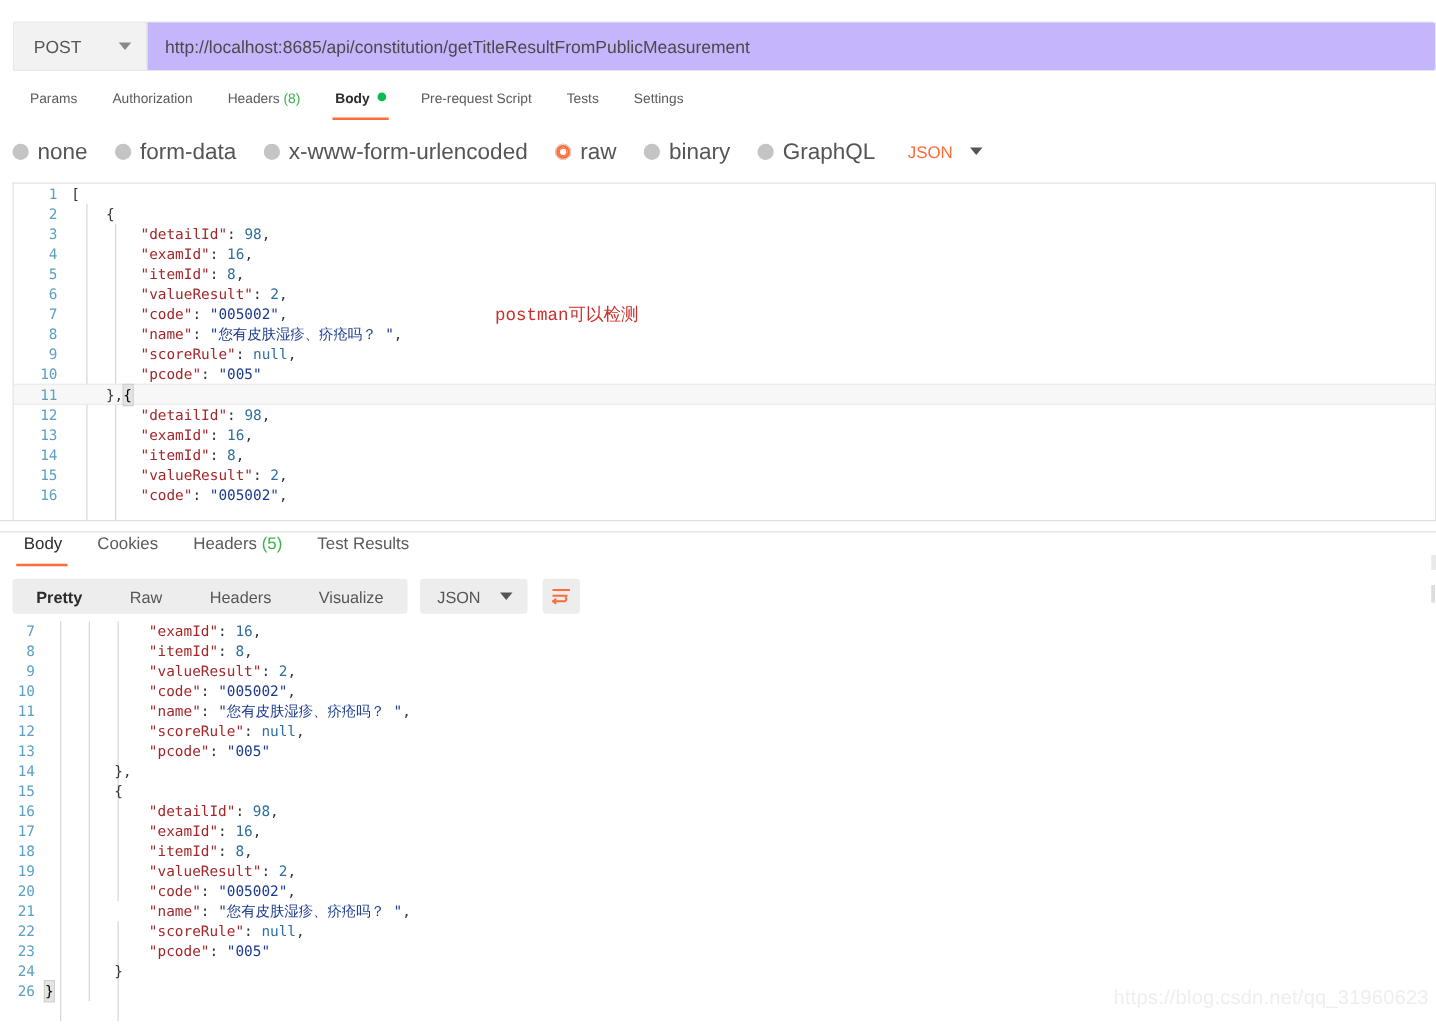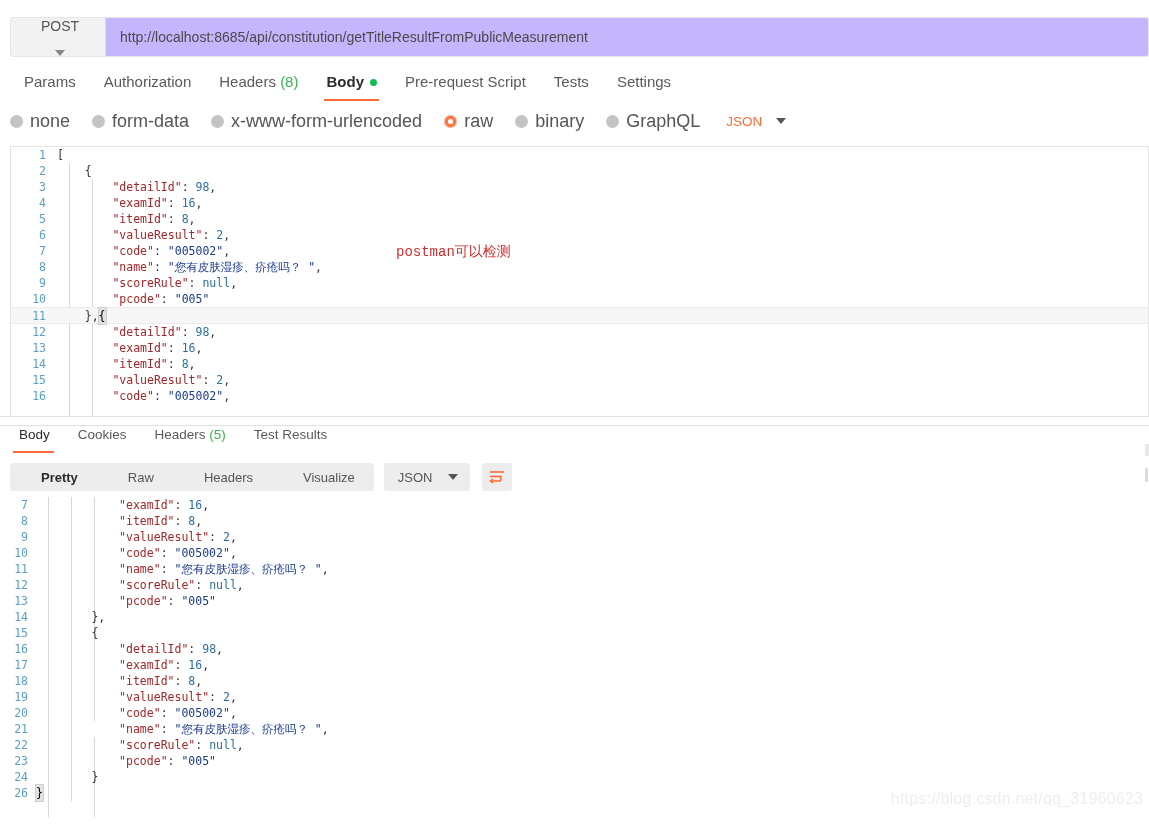--- a/index.html
+++ b/index.html
@@ -19,33 +19,32 @@
 
   
   .urlbar {
     position: absolute;
     left: 10px; top: 17px;
     width: 1139px; height: 40px;
     display: flex;
     align-items: stretch;
   }
   .method-select {
-    width: 96px;
+    width: 108px;
     background: #f2f2f2;
     border: 1px solid #e6e6e6;
     border-right: 1px solid #dcdcdc;
     border-radius: 3px 0 0 3px;
     display: flex;
     align-items: center;
     justify-content: space-between;
     padding: 0 12px 0 16px;
     font-size: 14px;
     color: #555555;
     cursor: pointer;
-    flex-direction: column;
   }
   .caret {
     width: 0; height: 0;
     border-left: 5px solid transparent;
     border-right: 5px solid transparent;
     border-top: 6px solid #888888;
   }
   .url-input {
     flex: 1;
     background: #c4b5fd;
@@ -65,21 +64,21 @@
   .req-tabs {
     position: absolute;
     left: 10px; top: 70px;
     width: 1139px; height: 30px;
     display: flex;
     align-items: flex-start;
   }
   .req-tab {
     position: relative;
     padding: 3px 14px 11px 14px;
-    font-size: 15px;
+    font-size: 11px;
     color: #5a5a5a;
     cursor: pointer;
     white-space: nowrap;
   }
   .req-tab.active { color: #2b2b2b; font-weight: bold; }
   .req-tab.active::after {
     content: "";
     position: absolute;
     left: 12px; right: 12px; bottom: 0;
     height: 2px;
@@ -276,21 +275,20 @@
   }
   .seg {
     padding: 0 19px;
     height: 21px;
     display: flex;
     align-items: center;
     font-size: 13px;
     color: #555555;
     cursor: pointer;
     white-space: nowrap;
-    margin-left: 12px;
   }
   .seg.active { color: #2b2b2b; font-weight: bold; }
   .res-json-select {
     margin-left: 10px;
     height: 28px;
     background: #ededed;
     border-radius: 3px;
     display: flex;
     align-items: center;
     gap: 16px;

